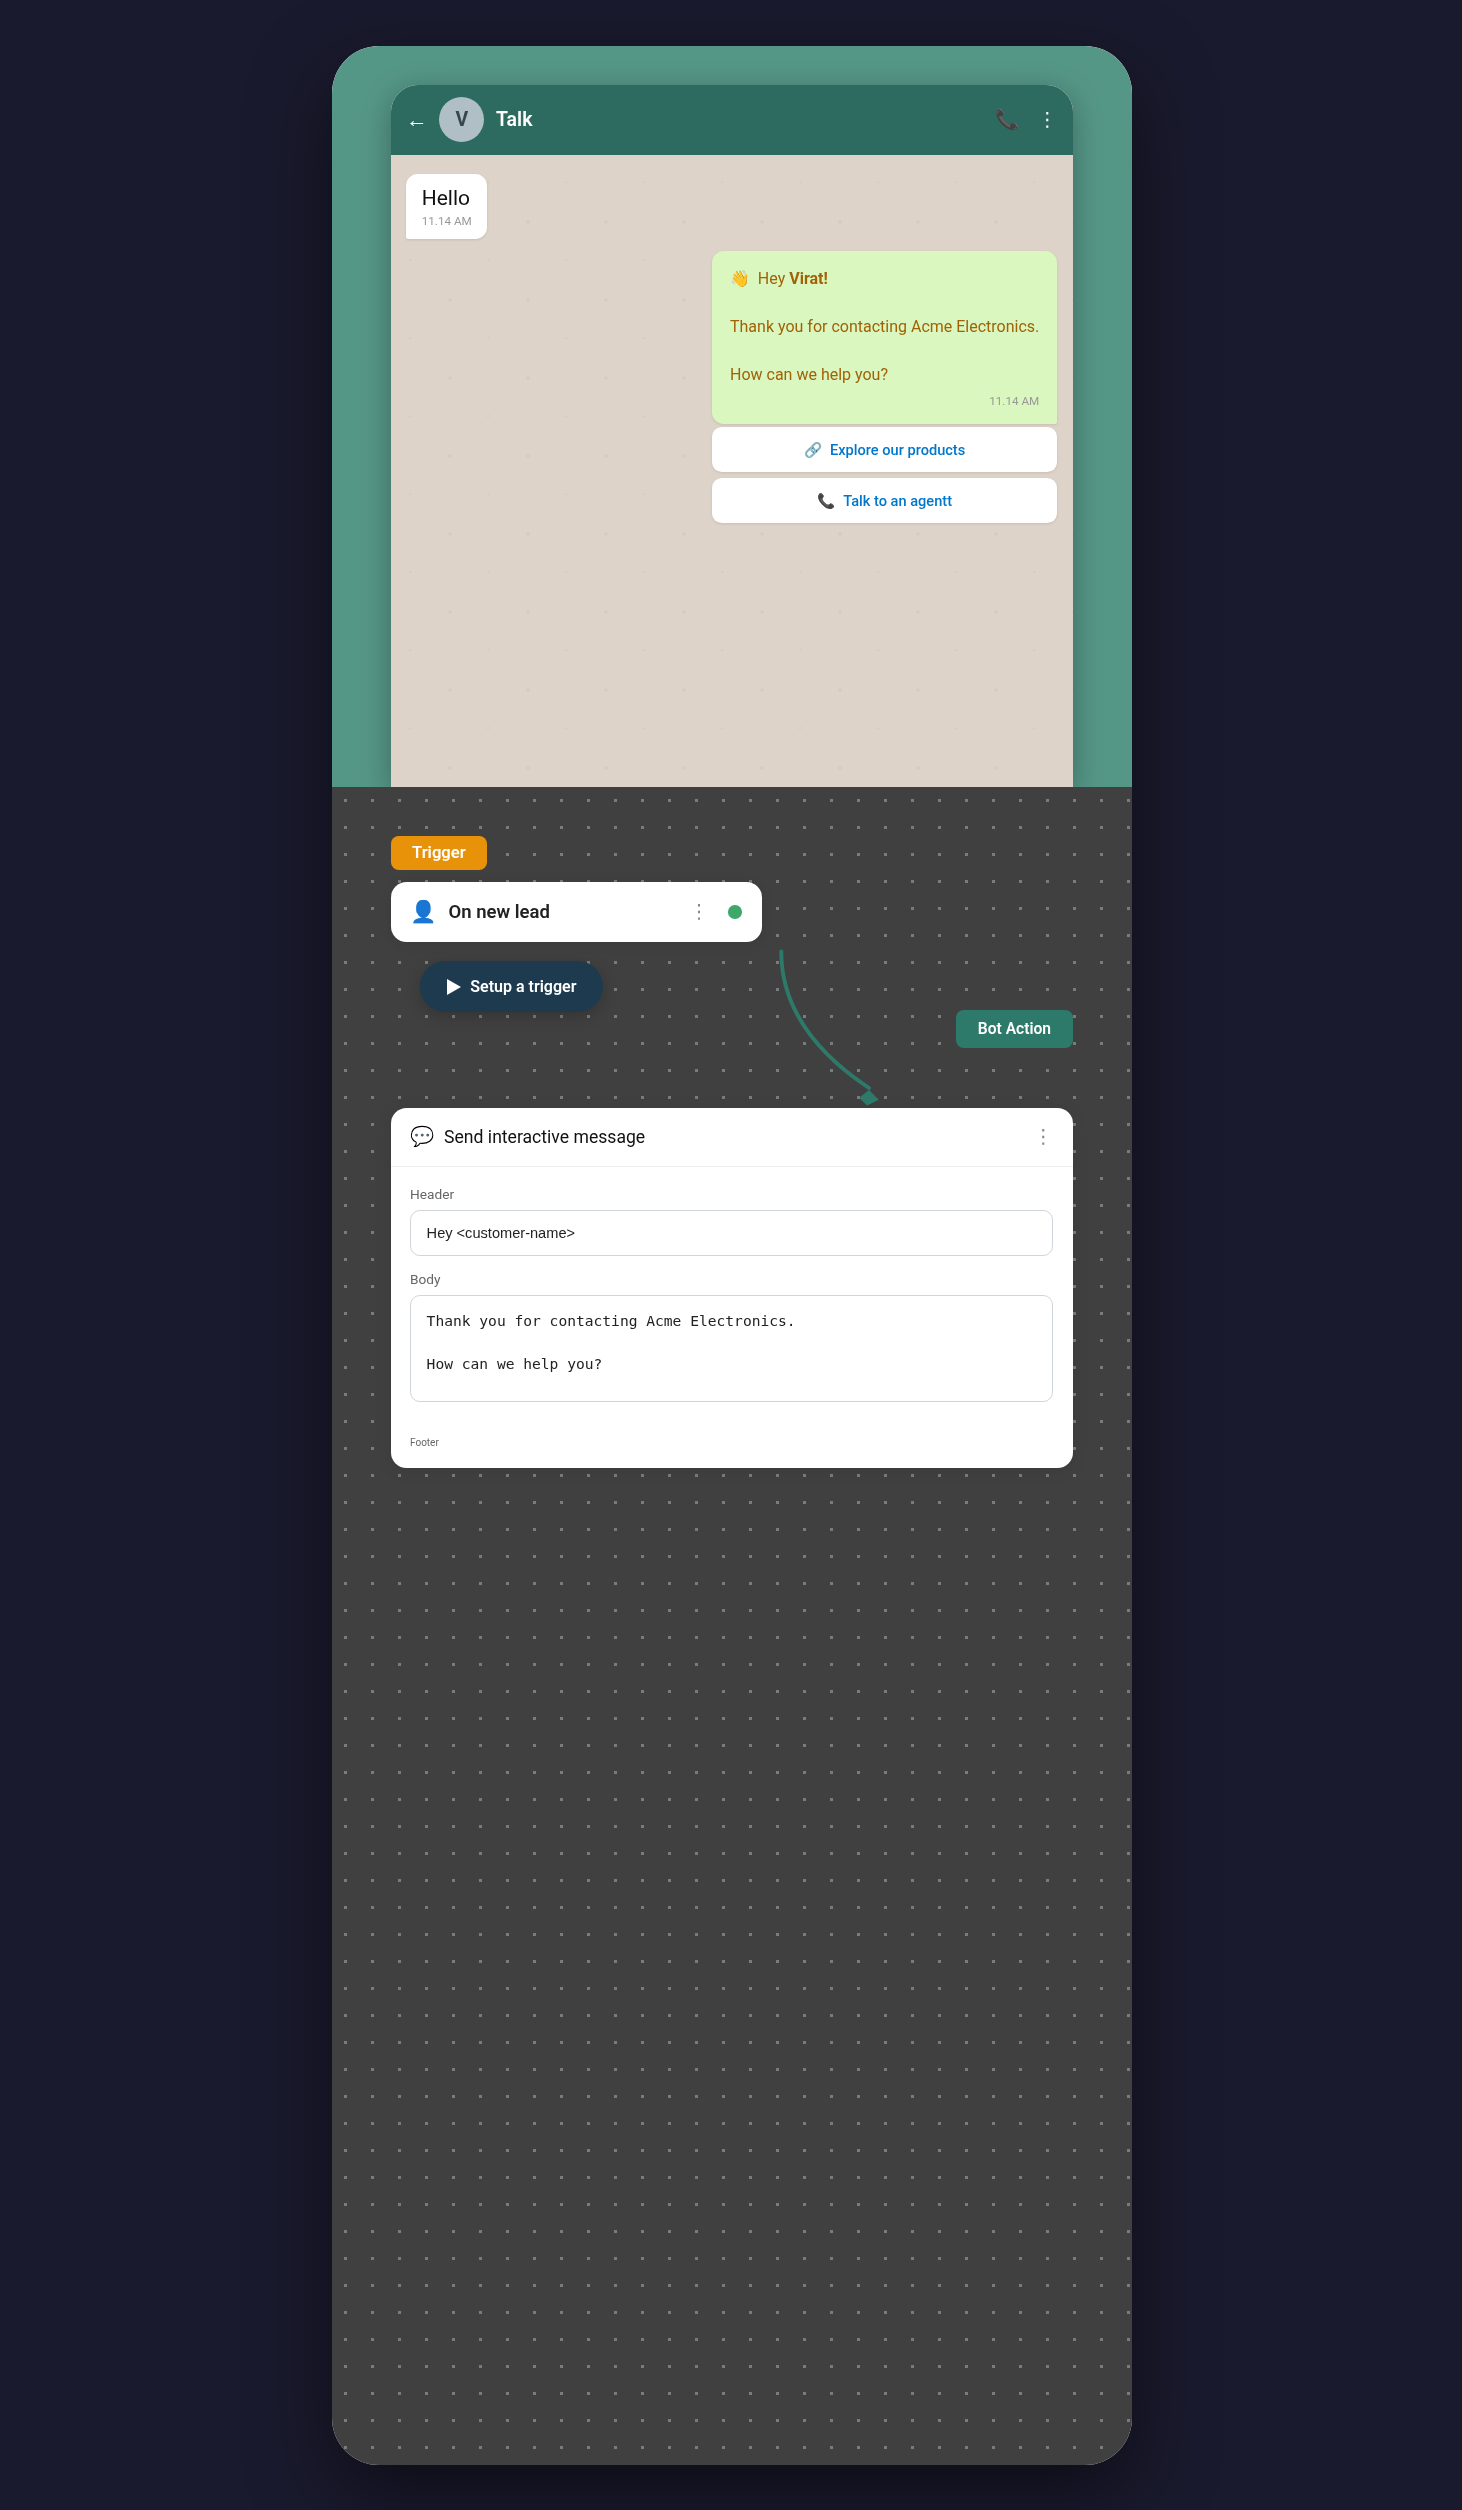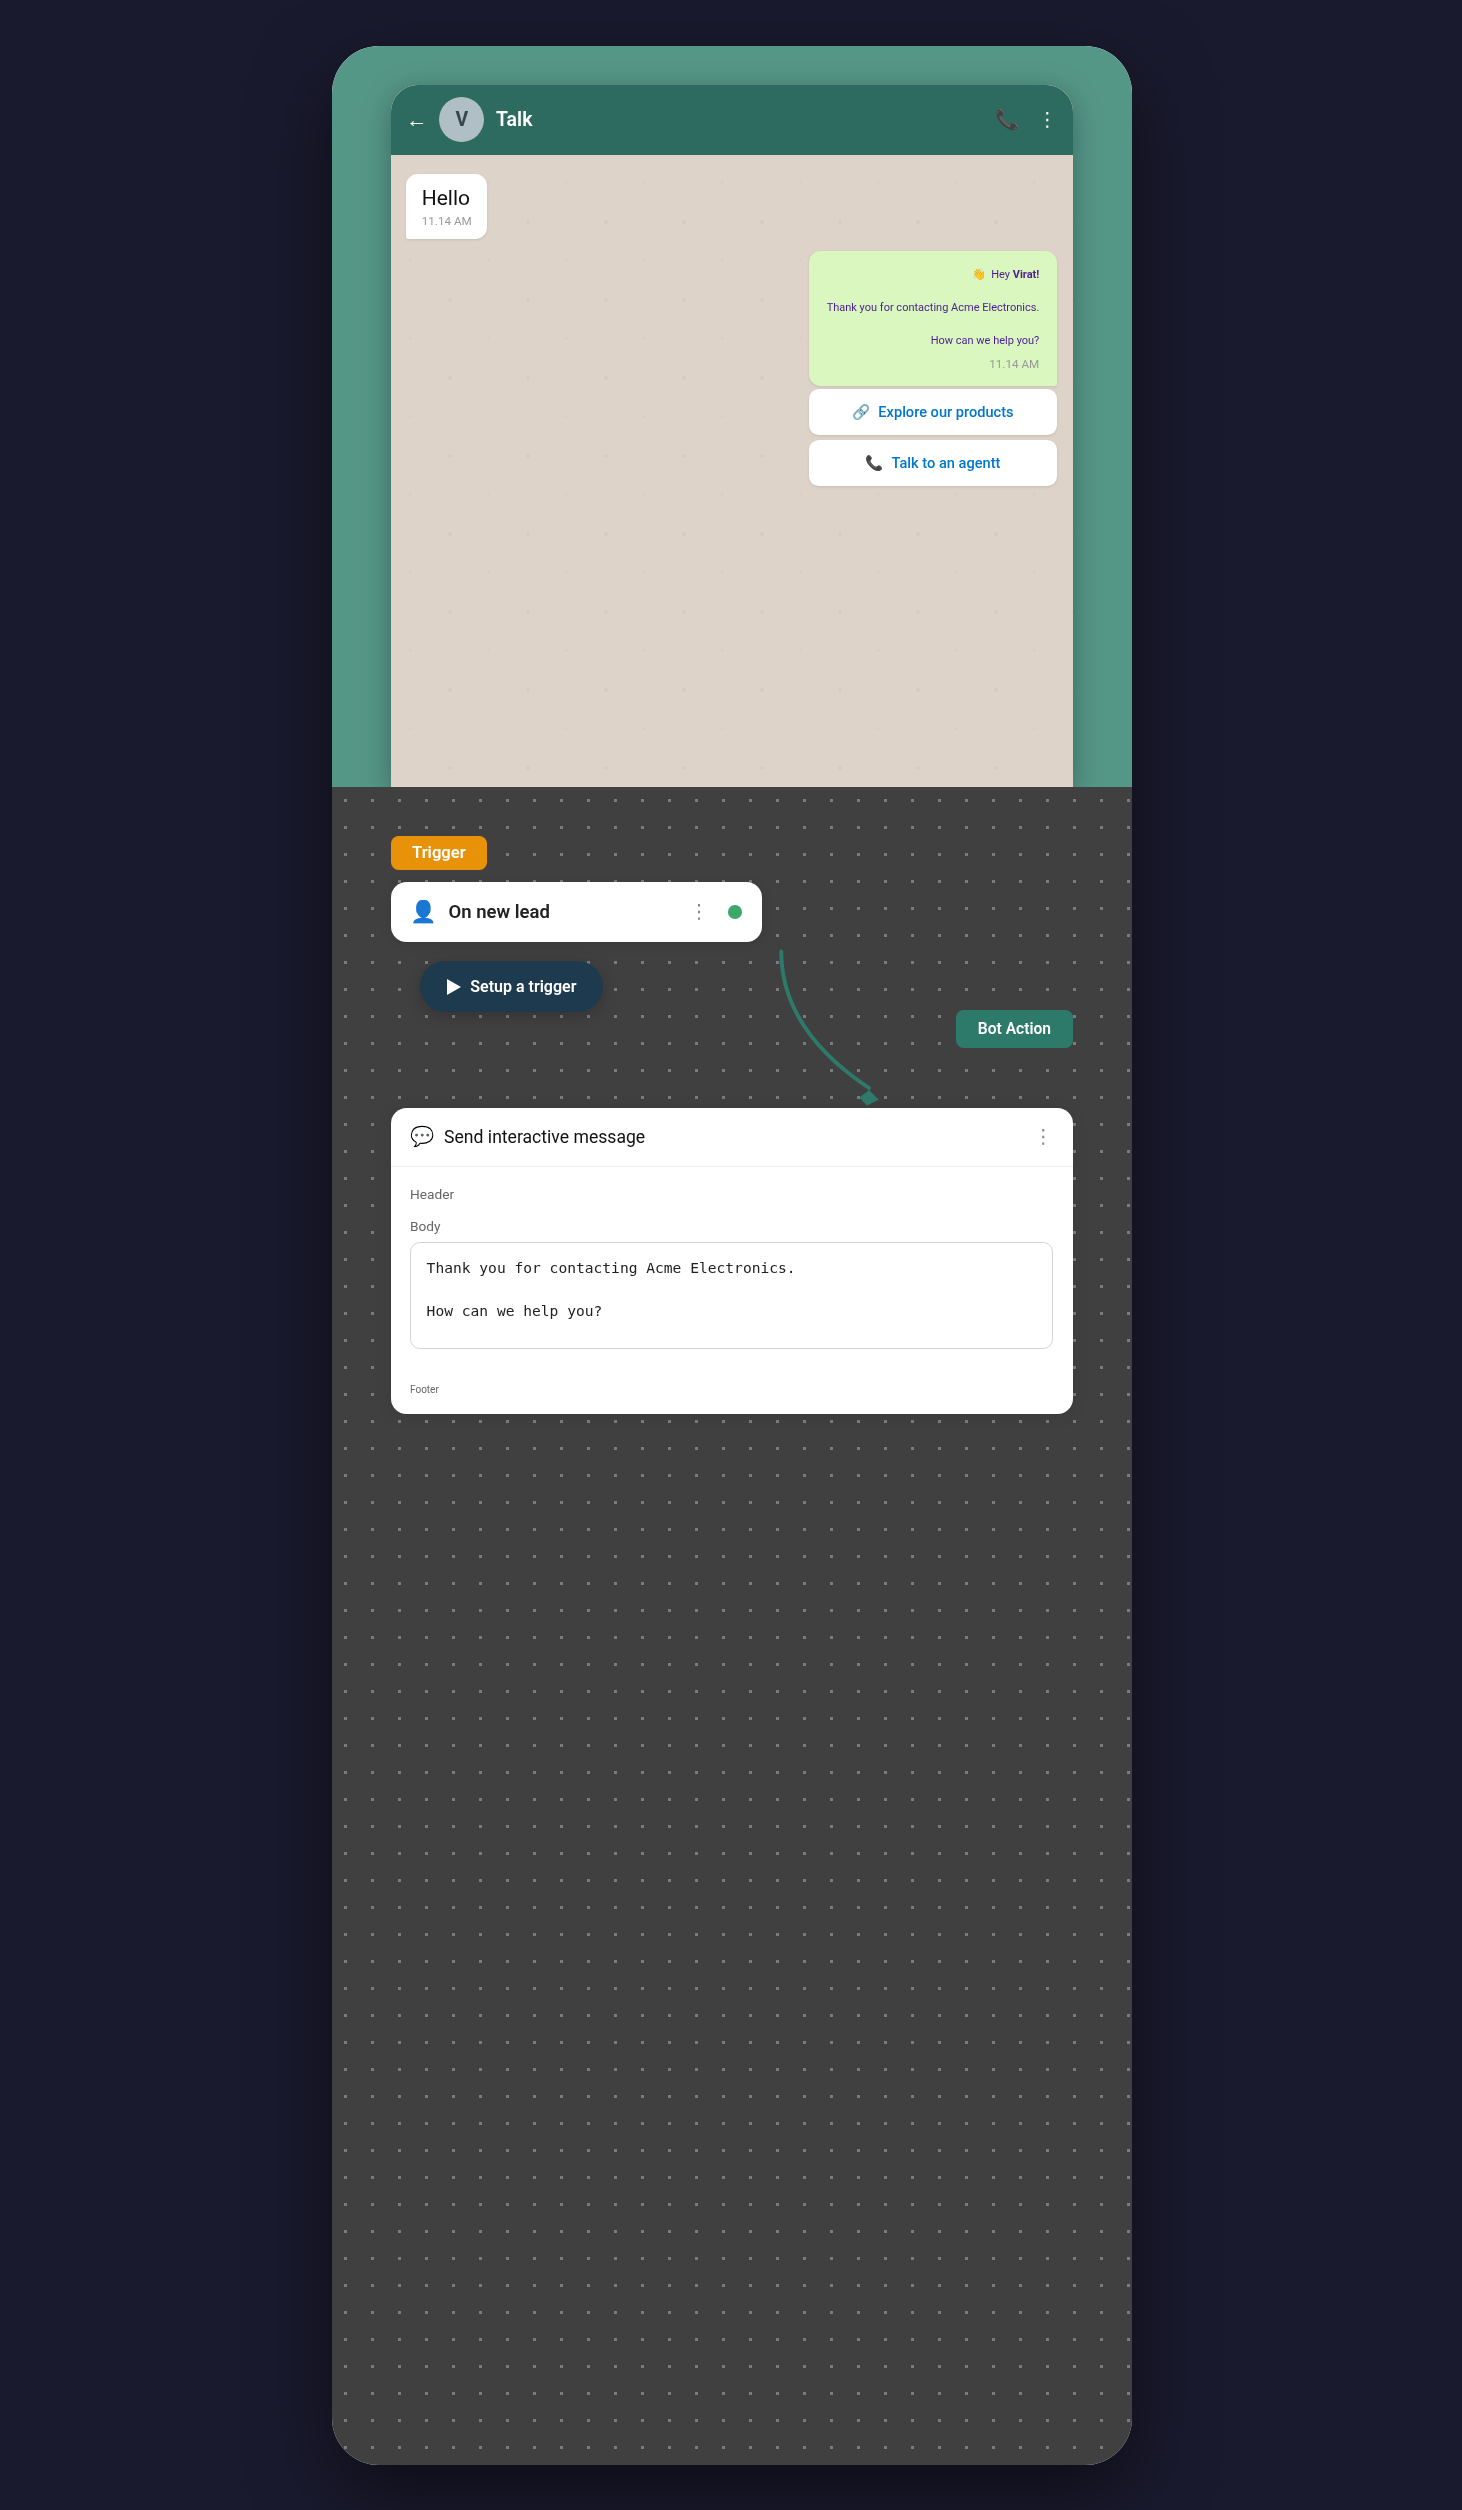--- a/index.html
+++ b/index.html
@@ -154,24 +154,23 @@
     }
 
     .msg-sent {
       background: #d9f7be;
       border-radius: 11.7px 11.7px 2px 11.7px;
       padding: 15.6px 17.6px;
       box-shadow: 0 1px 2.9px rgba(0,0,0,0.1);
     }
 
     .msg-sent .msg-text {
-      font-size: 11px;
-      color: #4c1d95;
+      font-size: 16px;
+      color: #a16207;
       line-height: 1.5;
-      text-align: right;
     }
 
     .msg-sent .msg-time {
       font-size: 11.7px;
       color: #999;
       text-align: right;
       margin-top: 7.8px;
     }
 
     .msg-btn {
@@ -485,20 +484,21 @@
 
       
       <div class="bot-action-card">
         <div class="bot-action-header">
           <span class="bot-action-header-icon">💬</span>
           <span class="bot-action-header-title">Send interactive message</span>
           <span class="bot-action-header-dots">⋮</span>
         </div>
         <div class="bot-action-body">
           <div class="field-label">Header</div>
+          <input class="field-input" type="text" value="Hey &lt;customer-name&gt;" style="">
 
           <div class="field-label">Body</div>
           <textarea class="field-textarea" style="">Thank you for contacting Acme Electronics.
 
 How can we help you?</textarea>
 
           <div class="field-footer-label">Footer</div>
         </div>
       </div>
 

